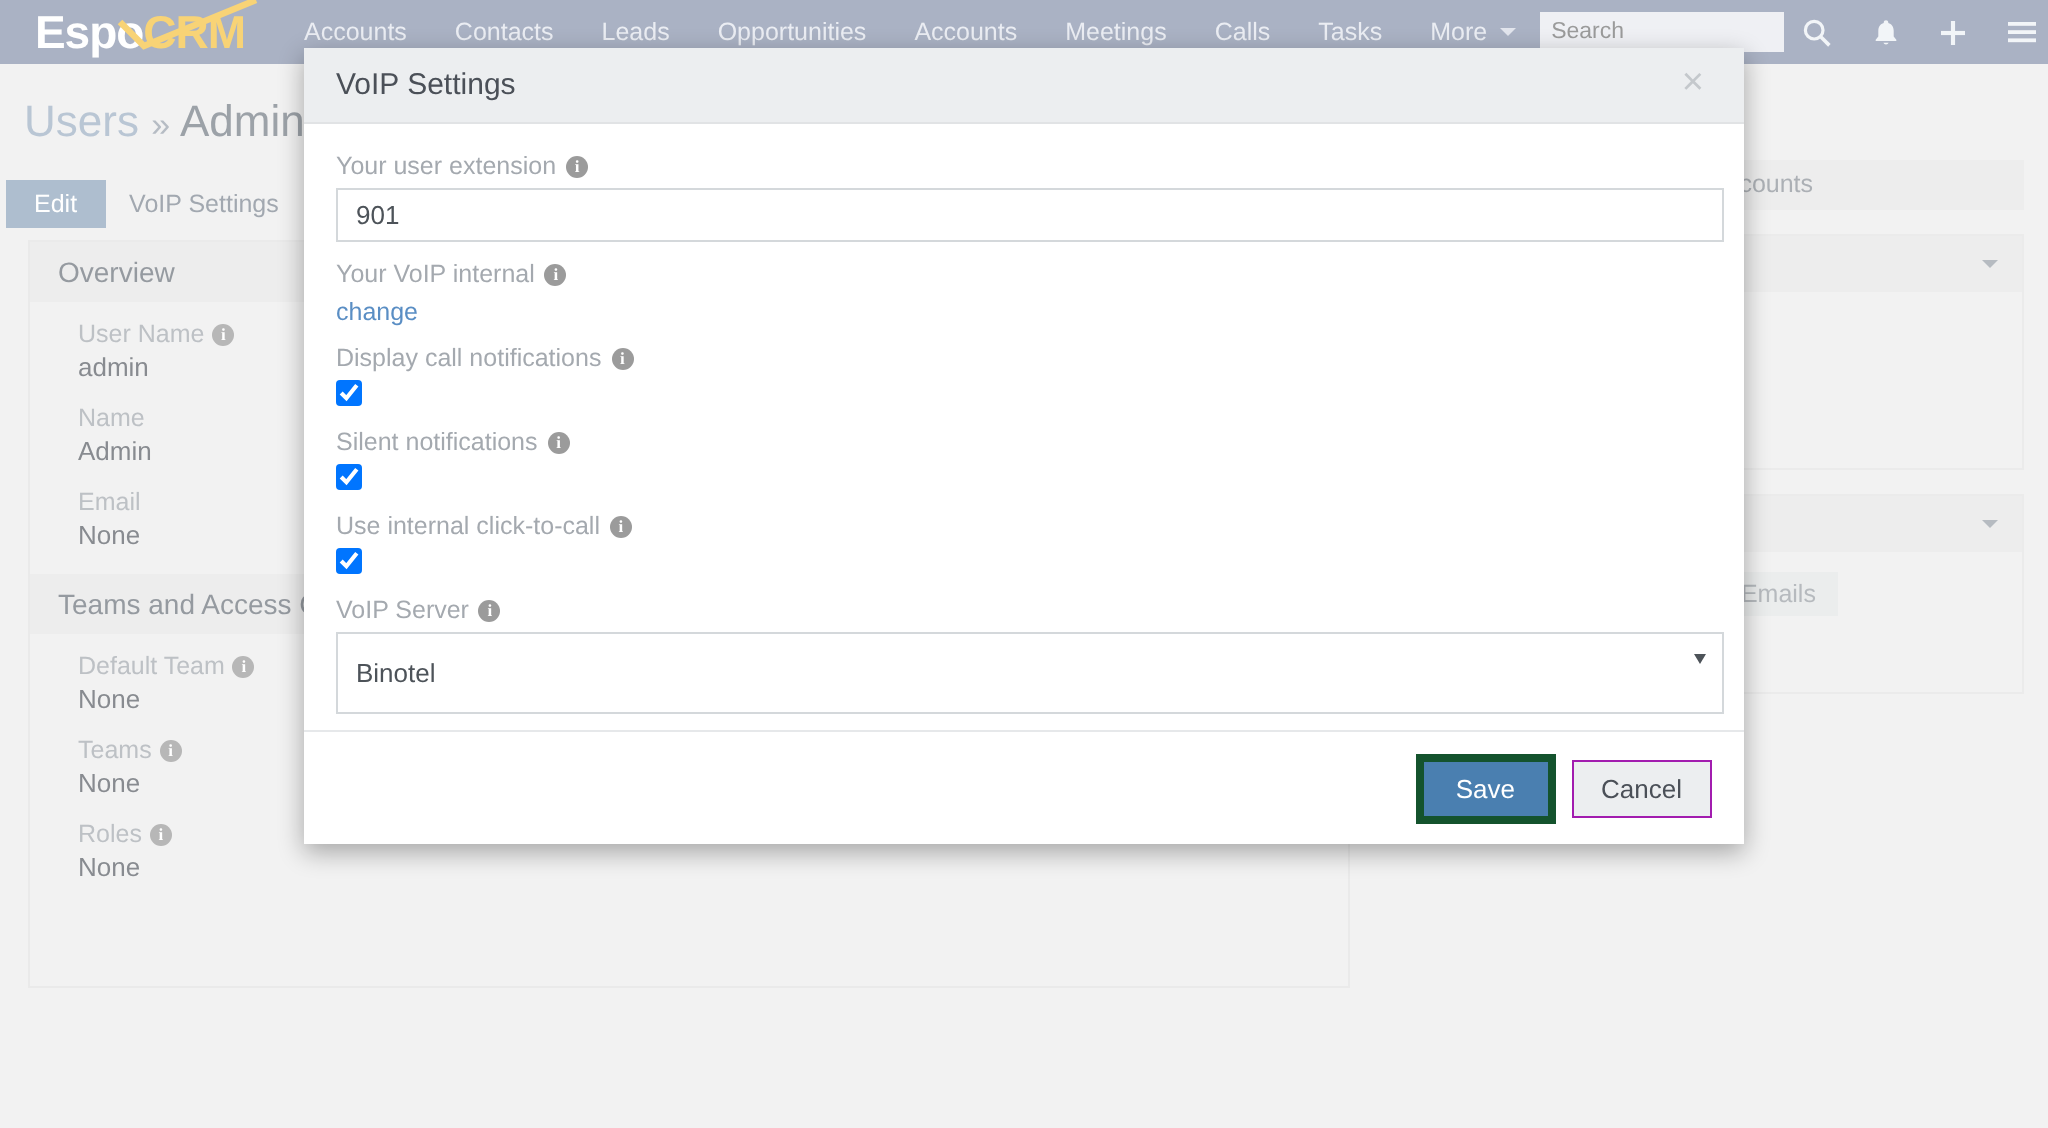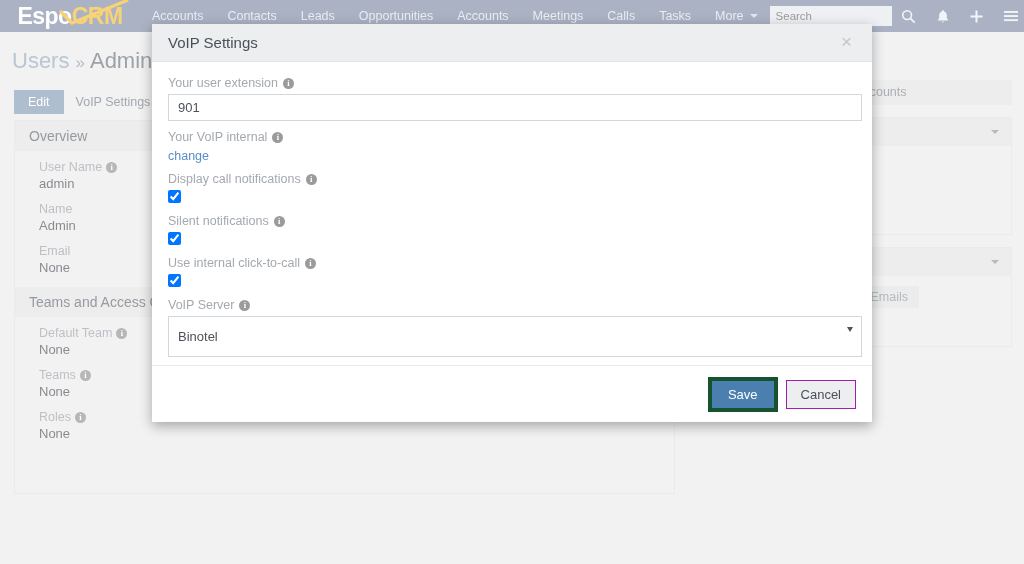--- a/index.html
+++ b/index.html
@@ -73,21 +73,21 @@
   .breadcrumb {
     position: absolute; left: 12px; top: 16px;
     font-size: 22px; color: #9aa3ae;
     white-space: nowrap;
   }
   .breadcrumb .crumb-link { color: #9fb0c4; }
   .breadcrumb .crumb-sep { color: #9aa3ae; font-size: 17px; }
   .breadcrumb .crumb-current { color: #777e87; }
 
   .btn-group {
-    position: absolute; left: 14px; top: 58px;
+    position: absolute; left: 3px; top: 58px;
     display: flex; align-items: stretch;
   }
   .btn-edit {
     background: #8fa6bd; color: #fff;
     font-size: 12.5px; padding: 5px 14px;
     border: none; cursor: pointer;
     font-family: "Liberation Sans", sans-serif;
   }
   .btn-dropdown {
     background: #ededed; color: #7e8792;

